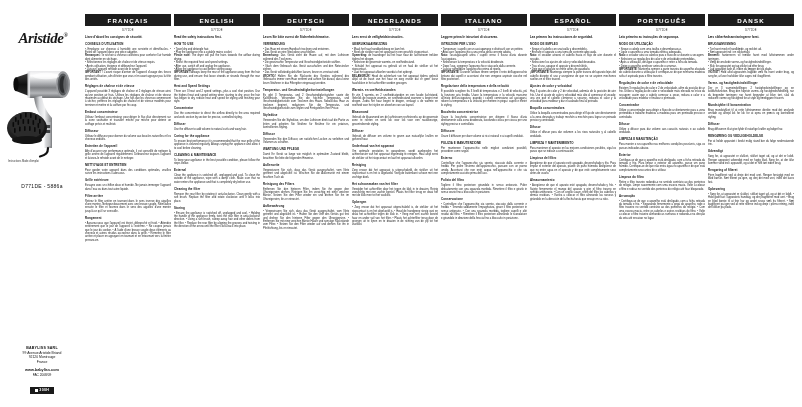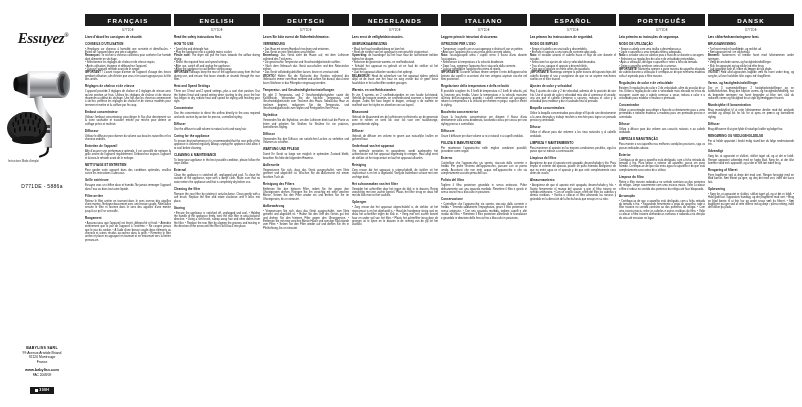--- a/index.html
+++ b/index.html
@@ -85,21 +85,21 @@
   .sec-p b{font-weight:bold;}
 </style>
 </head>
 <body>
 
 <div class="page">
 
   <div class="left-panel">
 
     <div class="brand">
-      <span>Essuyez</span><span class="reg">®</span>
+      <span>Aristide</span><span class="reg">®</span>
     </div>
 
     <svg class="product-img" viewBox="0 0 80 96" xmlns="http://www.w3.org/2000/svg">
       <defs>
         <linearGradient id="bodyGrad" x1="0" y1="0" x2="0" y2="1">
           <stop offset="0%" stop-color="#e8e8ea"></stop>
           <stop offset="18%" stop-color="#ffffff"></stop>
           <stop offset="42%" stop-color="#b9bbbe"></stop>
           <stop offset="62%" stop-color="#7e8083"></stop>
           <stop offset="82%" stop-color="#b4b6b9"></stop>

